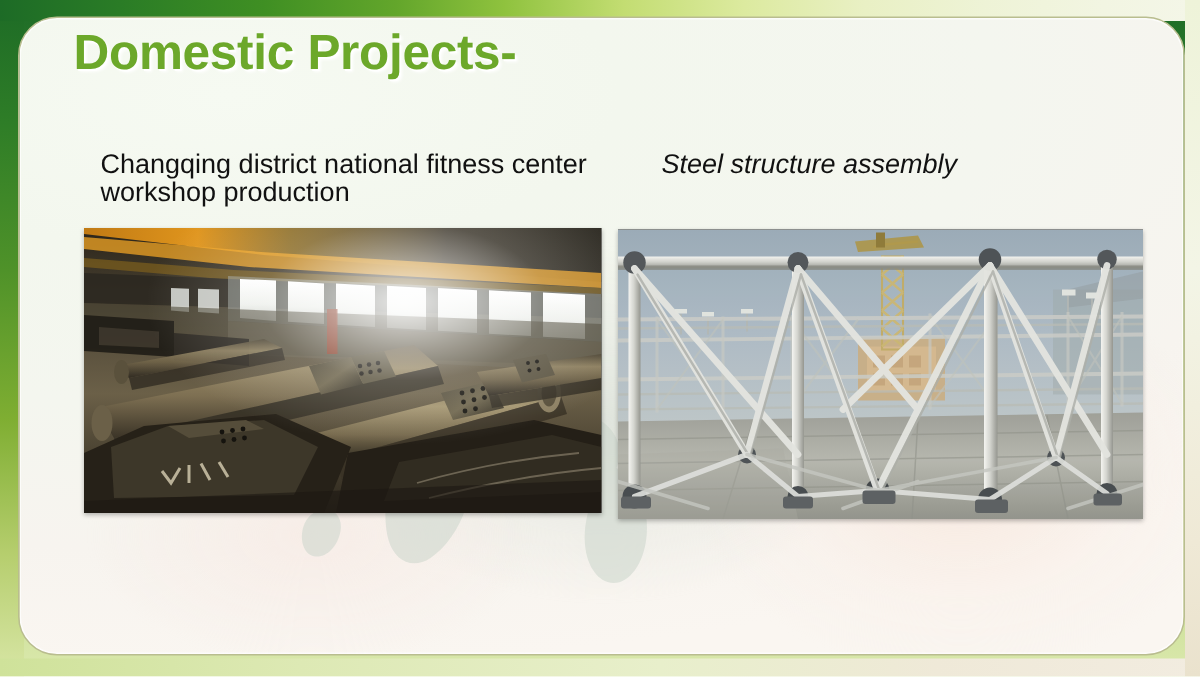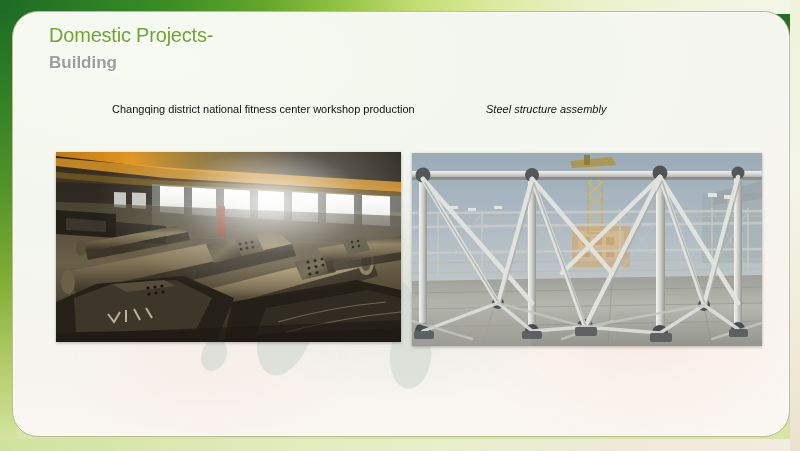--- a/index.html
+++ b/index.html
@@ -64,33 +64,33 @@
   }
   .wm-warm2{
     position:absolute;left:30px;top:250px;width:330px;height:190px;
     background:radial-gradient(60% 60% at 50% 50%, rgba(248,230,224,.5) 0%, rgba(255,255,255,0) 75%);
     filter:blur(3px);
   }
 
   
   .title-wrap{position:absolute;left:36px;top:8px;}
   .title-main{
-    font-size:20px;font-weight:normal;color:#6ca82a;letter-spacing:-.2px;
+    font-size:33px;font-weight:bold;color:#6ca82a;letter-spacing:-.2px;
     text-shadow:1px 1px 0 #ffffff, 2px 2px 2px rgba(255,255,255,.85);
     line-height:30px;white-space:nowrap;
   }
   .title-sub{
     font-size:17px;font-weight:bold;color:#9d9d9d;
     text-shadow:1px 1px 0 #ffffff, 2px 2px 2px rgba(255,255,255,.8);
     line-height:22px;margin-top:2px;white-space:nowrap;
   }
 
   
   .caption{
-    position:absolute;font-size:11px;color:#111111;line-height:19px;margin-left:45px;
+    position:absolute;font-size:18px;color:#111111;line-height:19px;
   }
   .cap-left{left:54px;top:88px;width:330px;}
   .cap-right{left:428px;top:88px;width:330px;font-style:italic;}
 
   
   .photo{
     position:absolute;overflow:hidden;
     box-shadow:0 1px 3px rgba(0,0,0,.28);
     background:#333;
   }
@@ -130,21 +130,20 @@
         </g>
         <g fill="#c7d2c8" opacity="0.42">
           <path d="M284,250 C300,240 320,238 334,244 C346,250 346,262 334,268 C320,276 298,276 286,268
                    C276,262 274,256 284,250 Z"></path>
         </g>
       </svg>
     </div>
 
     <div class="title-wrap">
       <div class="title-main">Domestic Projects-</div>
-      <div class="title-sub">Building</div>
     </div>
 
     <div class="caption cap-left">Changqing district national fitness center workshop production</div>
     <div class="caption cap-right">Steel structure assembly</div>
 
     <div class="photo photo-left">
       <div class="ph-inner">
         <svg class="ph" viewBox="0 0 345 190" preserveAspectRatio="none" aria-hidden="true">
           <defs>
             <linearGradient id="wsBg" x1="0" y1="0" x2="0" y2="1">

